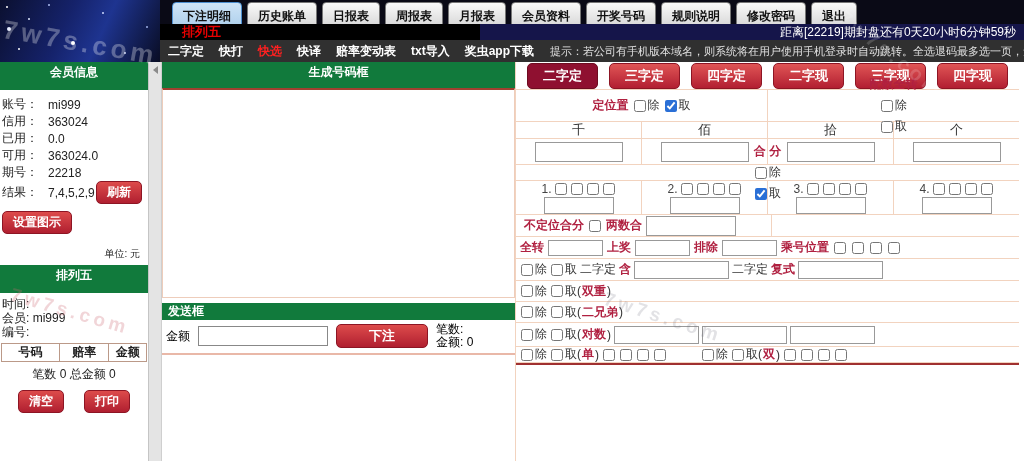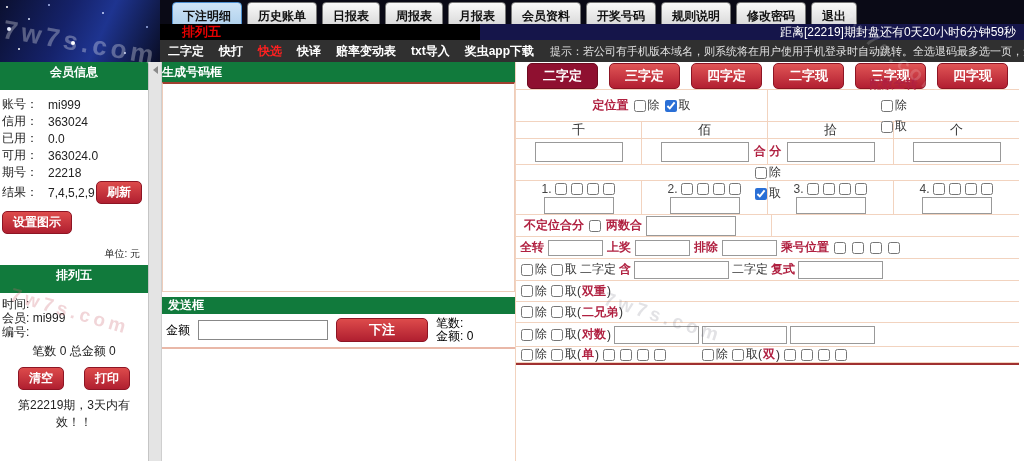--- a/index.html
+++ b/index.html
@@ -59,21 +59,21 @@
 
   
   .splitter { position:absolute; left:149px; top:62px; width:13px; height:399px; background:#e4e4e4;
               border-right:1px solid #cfcfcf; cursor:col-resize; }
   .collapse-icon { display:block; margin:4px auto 0; width:0; height:0;
                    border-top:4px solid transparent; border-bottom:4px solid transparent; border-right:5px solid #8a8a8a; }
 
   
   .middle { position:absolute; left:162px; top:62px; width:353px; height:399px; background:#fff; }
   .green-header { background:#117a3c; color:#fff; font-weight:bold; font-size:12px; }
-  .gh-center { height:20px; line-height:20px; text-align:left; }
+  .gh-center { height:26px; line-height:20px; text-align:center; }
   .gh-left { height:17px; line-height:17px; padding-left:6px; margin-top:5px; }
   .gen-box { height:210px; border:1px solid #eecdbb; border-top:2px solid #a04030; background:#fff; }
   .send-row { display:flex; align-items:center; gap:8px; padding:3px 4px 4px 4px;
               border-bottom:2px solid #e9b8a8; }
   .amt-label { font-size:12px; }
   .amt-input { width:130px; height:20px; border:1px solid #888; }
   .bet-btn { width:92px; height:24px; font-size:13px; }
   .send-stats { font-size:12px; line-height:13px; }
 
   
@@ -180,26 +180,34 @@
       <span class="flabel">结果：</span>
       <span class="fvalue">7,4,5,2,9</span>
       <button class="rbtn refresh-btn">刷新</button>
     </div>
     <button class="rbtn setup-btn">设置图示</button>
     <div class="unit">单位: 元</div>
     <div class="side-header">排列五</div>
     <div class="sline" style="margin-top:4px;">时间:</div>
     <div class="sline">会员: mi999</div>
     <div class="sline">编号:</div>
+    <table class="sidetbl">
+      <tbody>
+          <tr>
+        <th style="width:40%;">号码</th>
+        <th style="width:34%;">赔率</th>
+        <th>金额</th>
+      </tr>
+    </tbody>
+      </table>
     <div class="ssum">笔数 0 总金额 0</div>
     <div class="sbtns">
       <button class="rbtn">清空</button>
       <button class="rbtn">打印</button>
     </div>
-    <div class="snote">第22219期，3天内有效！！</div>
   </div>
 
   <div class="splitter">
     <span class="collapse-icon"></span>
   </div>
 
   <div class="middle">
     <div class="green-header gh-center">生成号码框</div>
     <div class="gen-box"></div>
     <div class="green-header gh-left">发送框</div>

